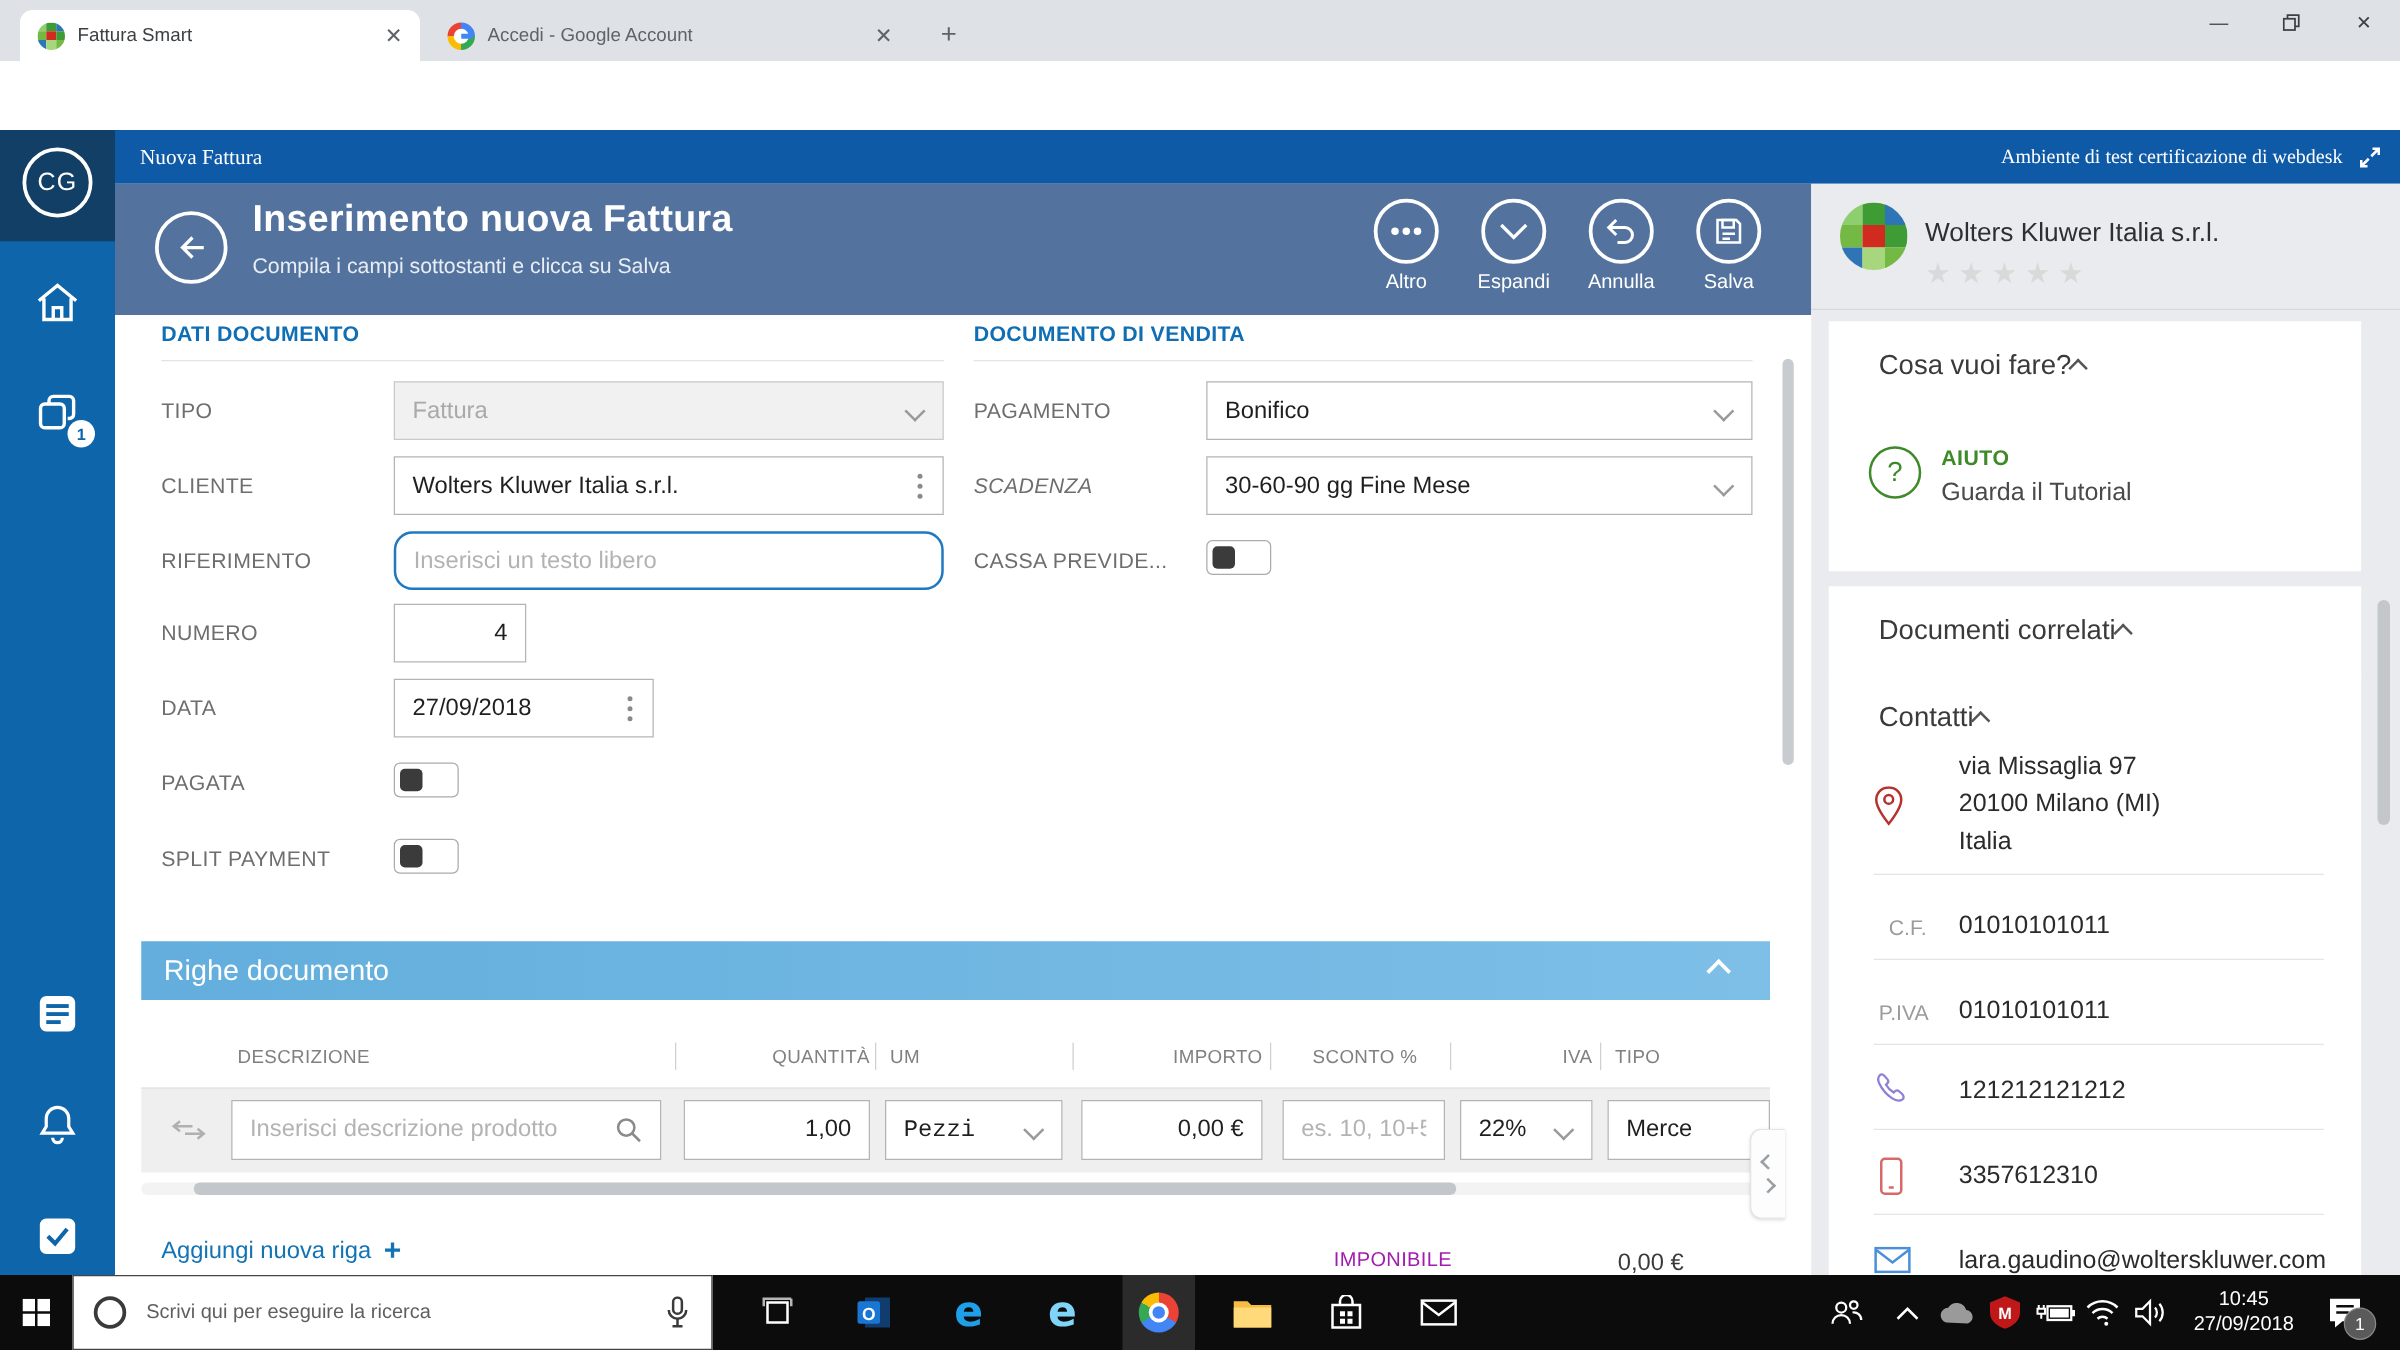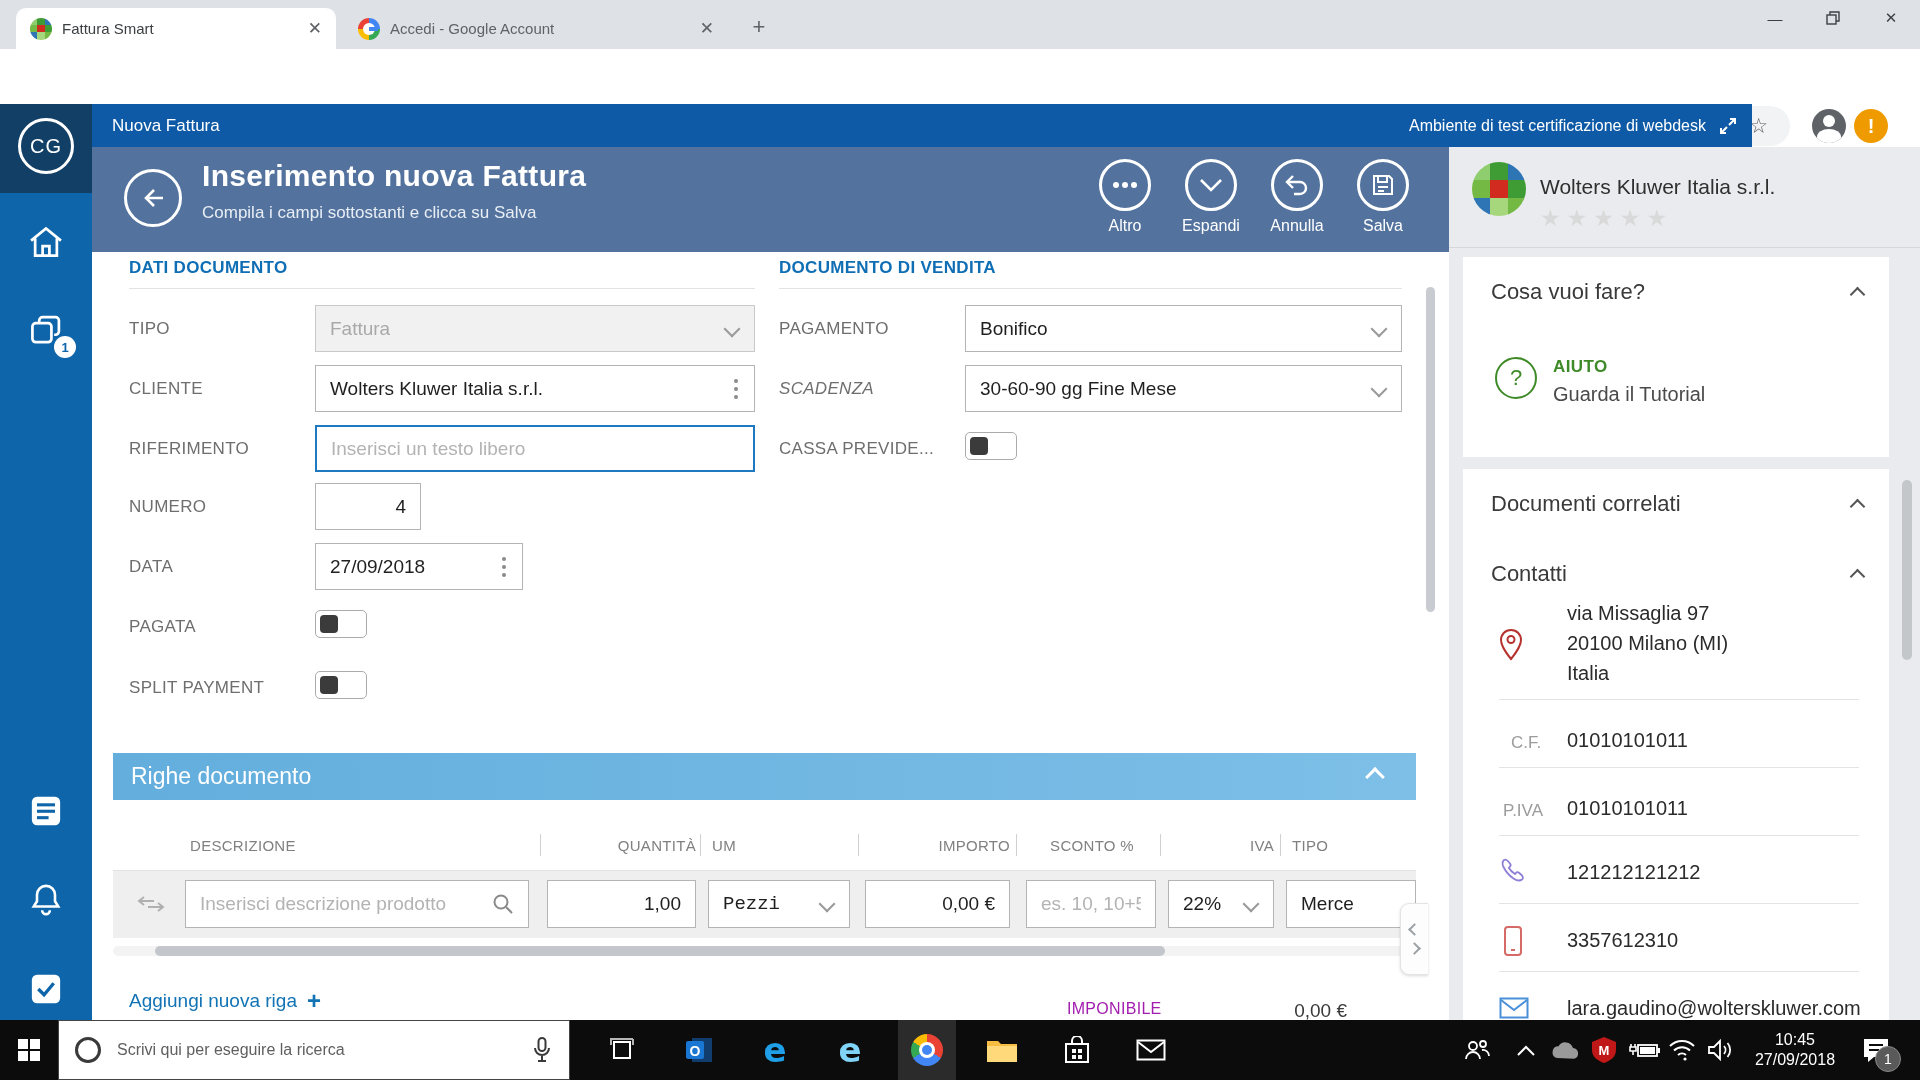--- a/index.html
+++ b/index.html
@@ -19,21 +19,21 @@
 
   #toolbar { left:0; top:49px; width:1920px; height:55px; background:#fff; }
   .navbtn { top:62px; width:30px; height:30px; display:flex; align-items:center; justify-content:center; }
   #urlpill { left:170px; top:57px; width:1620px; height:40px; background:#f1f3f4; border-radius:20px; display:flex; align-items:center; }
   #urltext { font-size:17px; color:#202124; margin-left:14px; white-space:nowrap; overflow:hidden; }
   .pill-star { position:absolute; right:22px; font-size:21px; color:#5f6368; }
   .mosaic { border-radius:50%; overflow:hidden; display:grid; grid-template-columns:1fr 1fr 1fr; grid-template-rows:1fr 1fr 1fr; }
   .mosaic i { display:block; }
 
   
-  #appbar { left:0; top:104px; width:1752px; height:43px; background:#0e5aa6; color:#fff; display:flex; align-items:center; }
+  #appbar { left:0; top:104px; width:1920px; height:43px; background:#0e5aa6; color:#fff; display:flex; align-items:center;font-family:Liberation Serif, serif; }
   #appbar-title { margin-left:112px; font-size:17px; }
   #appbar-env { margin-left:auto; font-size:16px; margin-right:12px; }
   #appbar-expand { margin-right:14px; }
 
   
   #leftnav { left:0; top:104px; width:92px; height:916px; background:#0e65aa;text-align:right; }
   #leftnav-top { left:0; top:0; width:92px; height:89px; background:#123f66; }
   #avatar-cg { left:18px; top:14px; width:56px; height:56px; border:3px solid #fff; border-radius:50%; color:#fff; font-size:20px; display:flex; align-items:center; justify-content:center; letter-spacing:1px; }
   .navicon { left:24px; width:44px; height:44px; display:flex; align-items:center; justify-content:center; color:#fff; }
   .badge-blue { position:absolute; right:-8px; bottom:-6px; width:22px; height:22px; background:#fff; border-radius:50%; color:#0e65aa; font-size:13px; font-weight:bold; display:flex; align-items:center; justify-content:center; }
@@ -85,21 +85,21 @@
   #imponibile { top:748px; }
   
   #v-scroll { left:1334px; top:35px; width:9px; height:325px; background:#c8cbcf; border-radius:5px; }
 
   
   #infopanel { left:1449px; top:147px; width:471px; height:873px; background:#e9ebee; }
   #company-name { left:91px; top:28px; font-size:21px; color:#2f2f2f; }
   #company-stars { left:91px; top:58px; font-size:23px; color:#d9d9d9; letter-spacing:6px; }
   #panel-rule { left:0; top:100px; width:471px; height:1px; background:#d5d8db; }
   .card { left:14px; width:426px; background:#fff; }
-  .card-head { display:flex; align-items:center; justify-content:space-between; padding:12px 26px 0 28px; height:58px; }
+  .card-head { display:flex; align-items:center; padding:12px 26px 0 28px; height:58px;margin-left:12px; }
   .card-title { font-size:22px; color:#3a3a3a; }
   .chev-up-gray { width:11px; height:11px; border-left:2px solid #555; border-top:2px solid #555; transform:rotate(45deg); margin-top:5px; }
   #aiuto-row { left:46px; top:210px; display:flex; gap:16px; }
   #aiuto-icon { width:42px; height:42px; border:2px solid #3f8a28; border-radius:50%; color:#3f8a28; font-size:22px; display:flex; align-items:center; justify-content:center; }
   #aiuto-label { font-size:17px; font-weight:bold; color:#3f8a28; letter-spacing:.4px; }
   #aiuto-sub { font-size:20px; color:#4a4a4a; margin-top:6px; }
   .c-icon { position:absolute; left:36px; }
   .c-label { position:absolute; font-size:17px; color:#9b9b9b; }
   .c-value { position:absolute; left:104px; font-size:20px; color:#2b2b2b; }
   .c-div { position:absolute; left:36px; width:360px; height:1px; background:#e4e4e4; }
@@ -319,21 +319,21 @@
   <div class="abs fld" style="left:223px;top:113px;width:440px;height:47px;">
     <span>Wolters Kluwer Italia s.r.l.</span>
     <span class="kebab">
         <i></i>
         <i></i>
         <i></i>
       </span>
   </div>
 
   <div class="abs flabel" style="left:37px;top:187px;">RIFERIMENTO</div>
-  <div class="abs fld focus" style="left:223px;top:173px;width:440px;height:47px;">
+  <div class="abs fld focus" style="left:223px;top:173px;width:440px;height:47px;border-radius:15px;">
     <input type="text" placeholder="Inserisci un testo libero" style="">
   </div>
 
   <div class="abs flabel" style="left:37px;top:245px;">NUMERO</div>
   <div class="abs fld ralign" style="left:223px;top:231px;width:106px;height:47px;">
     <input type="text" value="4" style="">
   </div>
 
   <div class="abs flabel" style="left:37px;top:305px;">DATA</div>
   <div class="abs fld" style="left:223px;top:291px;width:208px;height:47px;">

